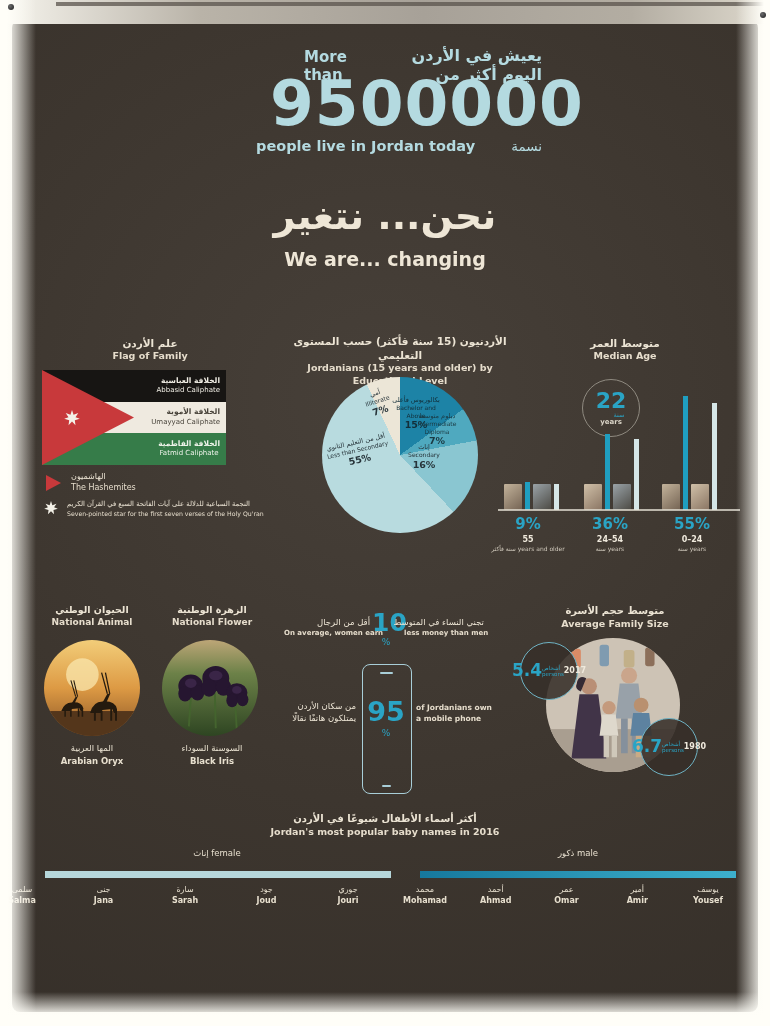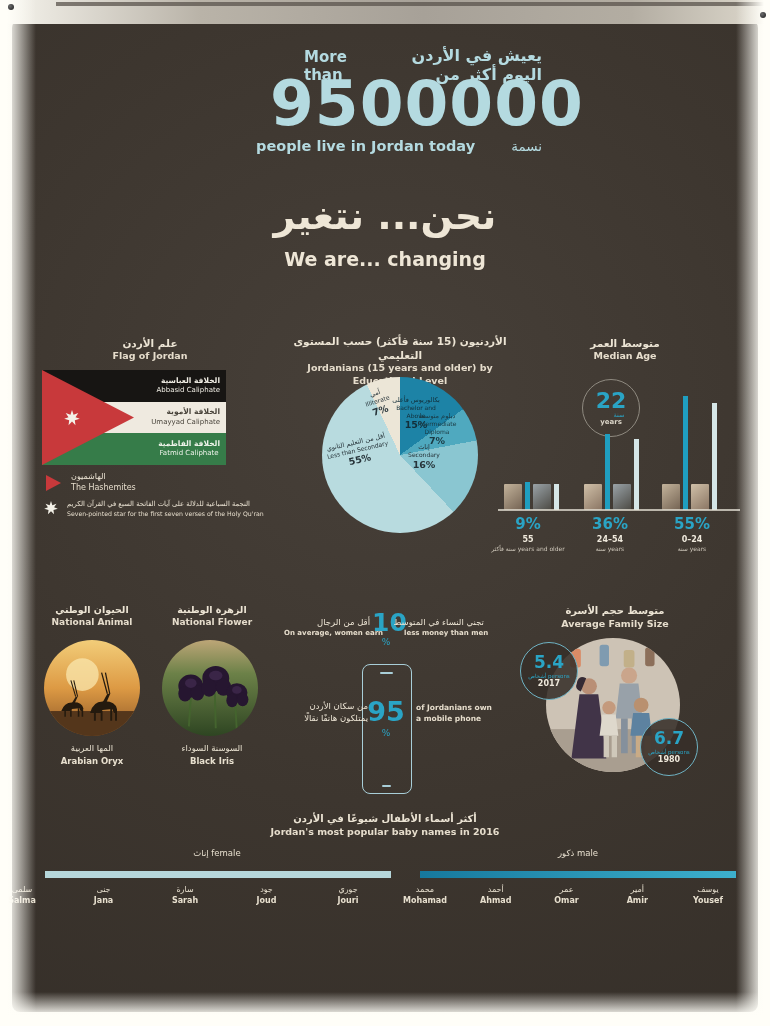--- a/index.html
+++ b/index.html
@@ -56,21 +56,21 @@
 
   .round-photo{border-radius:50%;overflow:hidden;}
   .cap-ar{font-size:8.5px;color:#e8e0cf;}
   .cap-en{font-size:8.5px;font-weight:bold;color:#e8e0cf;}
 
   .stat-ar{font-size:8.5px;color:#ece4d4;line-height:1.4;}
   .stat-en{font-size:7.5px;font-weight:bold;color:#e6ddcc;line-height:1.4;}
 
   .phone{border:1.5px solid #a8ced8;border-radius:8px;}
   .fs-circle{border:1px solid #6fb3c4;border-radius:50%;background:rgba(55,47,41,.88);
-             display:flex;flex-direction:column;align-items:center;justify-content:center;line-height:1.15;}
+             display:flex;flex-direction:row;align-items:center;justify-content:center;line-height:1.15;}
   .fs-val{font-size:17px;font-weight:bold;color:#2aa4c5;}
   .fs-unit{font-size:5.5px;color:#2aa4c5;}
   .fs-year{font-size:8px;font-weight:bold;color:#efe9dc;}
 
   .name-item{width:60px;text-align:center;line-height:1.4;}
   .nm-ar{font-size:8px;color:#e8e0cf;}
   .nm-en{font-size:8px;font-weight:bold;color:#e8e0cf;}
   .names-row{display:flex;justify-content:space-between;}
 </style>
 </head>
@@ -90,21 +90,21 @@
   <div class="abs" style="left:256px;top:138px;width:286px;display:flex;justify-content:space-between;">
     <span class="cyan b" style="font-size:14.5px;">people live in Jordan today</span>
     <span class="cyan rtl" style="font-size:13.5px;">نسمة</span>
   </div>
 
   <div class="abs c cream b rtl" style="left:0;top:194px;width:770px;font-size:38px;">نحن... نتغير</div>
   <div class="abs c cream b" style="left:0;top:248px;width:770px;font-size:19px;">We are... changing</div>
 
   <div class="abs c" style="left:40px;top:336px;width:220px;">
     <div class="sec-h-ar rtl">علم الأردن</div>
-    <div class="sec-h-en">Flag of Jordan</div>
+    <div class="sec-h-en">Flag of Family</div>
   </div>
 
   <div class="abs" style="left:42px;top:370px;width:184px;height:95px;">
     <div class="flag-band" style="background:#171513;">
       <div class="band-label" style="color:#f0ede4;">
         <div class="band-ar rtl">الخلافة العباسية</div>
         <div class="band-en">Abbasid Caliphate</div>
       </div>
     </div>
     <div class="flag-band" style="background:#efeae0;">
@@ -317,21 +317,21 @@
     <div class="stat-ar rtl" style="text-align:left;white-space:nowrap;">تجني النساء في المتوسط</div>
     <div class="stat-en" style="white-space:nowrap;font-size:7px;">less money than men</div>
   </div>
 
   <div class="abs phone" style="left:362px;top:664px;width:48px;height:128px;">
     <div class="abs" style="left:17px;top:7px;width:13px;height:2px;background:#a8ced8;border-radius:1px;"></div>
     <div class="abs" style="left:19px;bottom:6px;width:9px;height:2px;background:#a8ced8;border-radius:1px;"></div>
   </div>
   <div class="abs teal b c" style="left:364px;top:698px;width:44px;font-size:27px;line-height:1;">95</div>
   <div class="abs teal c" style="left:364px;top:728px;width:44px;font-size:9px;">%</div>
-  <div class="abs" style="left:300px;top:701px;width:68px;text-align:right;">
+  <div class="abs" style="left:288px;top:701px;width:68px;text-align:right;">
     <div class="stat-ar rtl" style="text-align:right;">من سكان الأردن</div>
     <div class="stat-ar rtl" style="text-align:right;">يمتلكون هاتفًا نقالًا</div>
   </div>
   <div class="abs" style="left:416px;top:703px;width:80px;">
     <div class="stat-en" style="font-size:7.5px;">of Jordanians own</div>
     <div class="stat-en" style="font-size:7.5px;">a mobile phone</div>
   </div>
 
   <div class="abs c" style="left:535px;top:604px;width:160px;">
     <div class="sec-h-ar rtl" style="font-size:10px;">متوسط حجم الأسرة</div>

